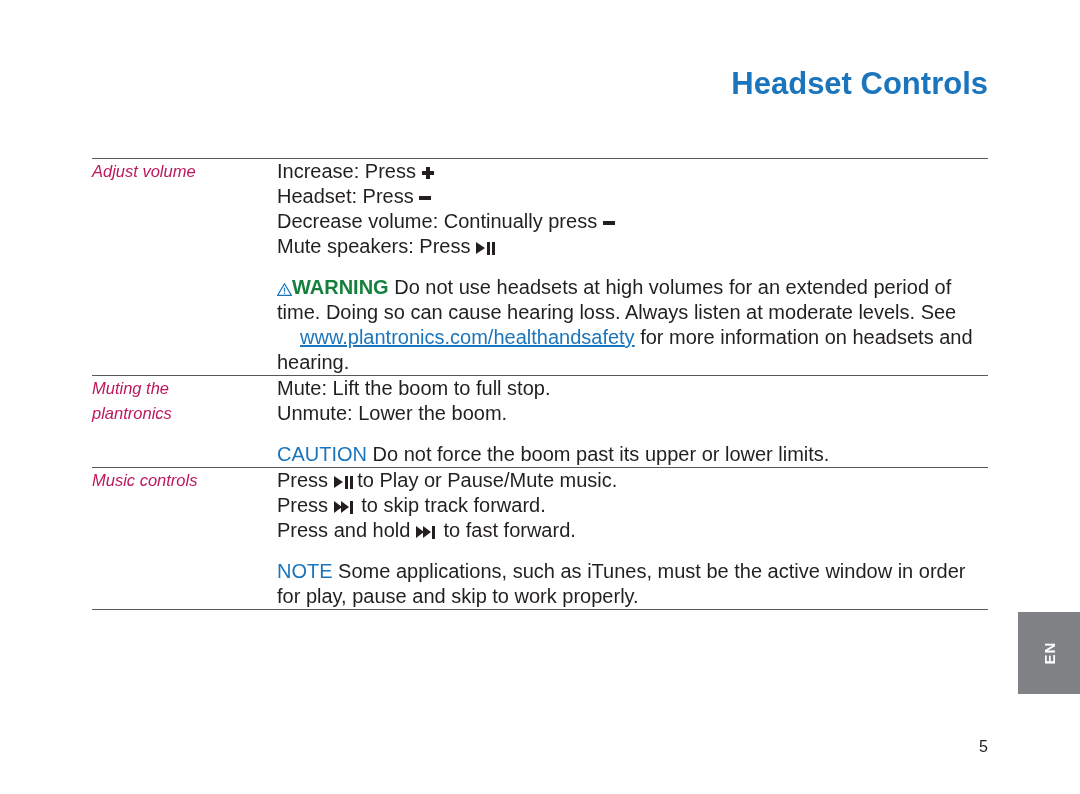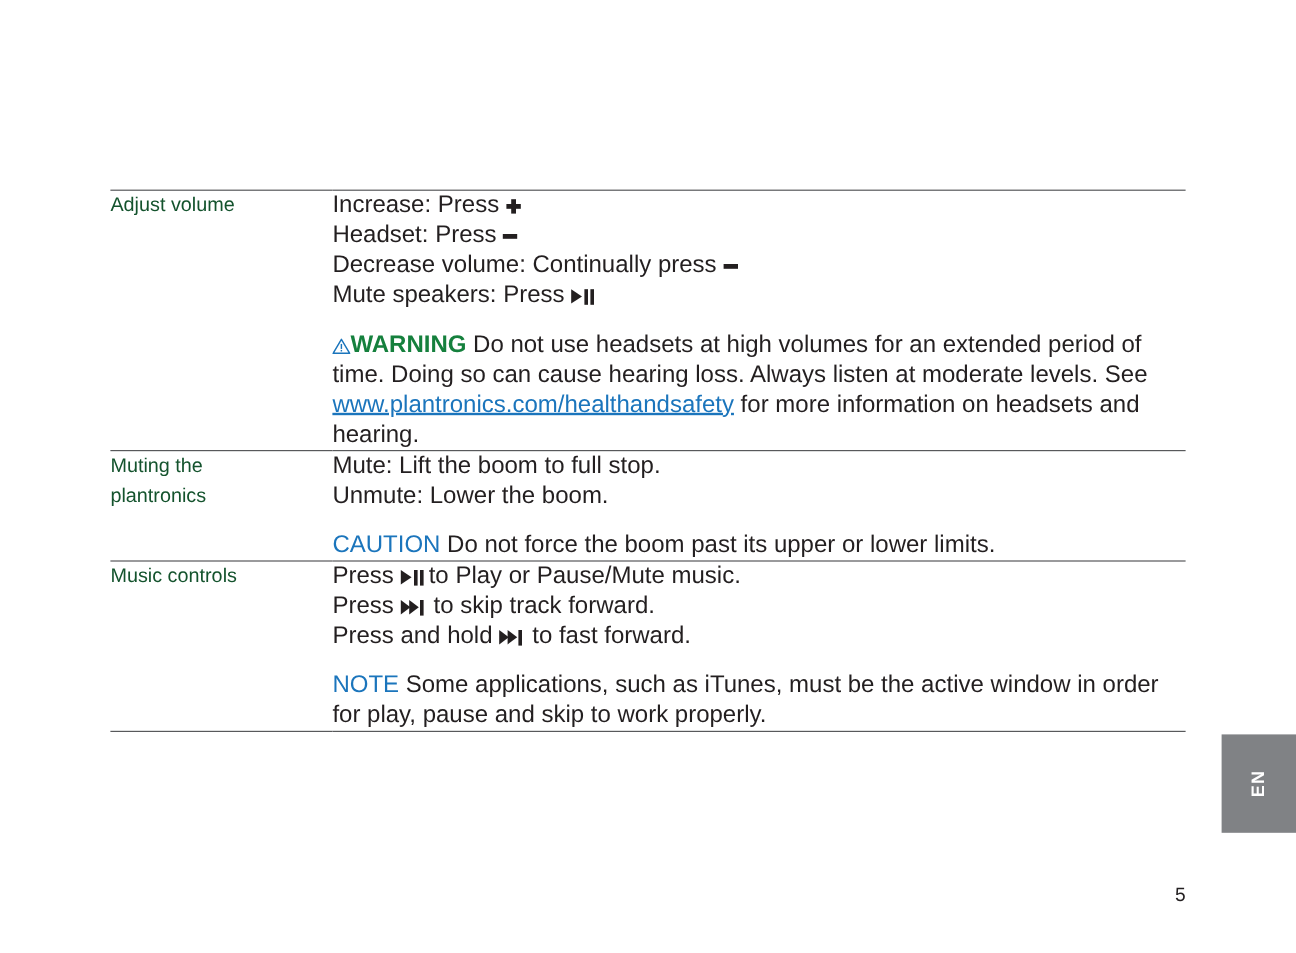--- a/index.html
+++ b/index.html
@@ -45,25 +45,26 @@
   }
   .content-table td {
     vertical-align: top;
     padding: 0;
   }
   .row-sep {
     border-top: 1px solid #58595b;
   }
   .col-label {
     width: 185px;
-    color: #14532d;
+    color: #be185d;
     font-size: 16.5px;
     line-height: 25px;
     padding-top: 15px;
     padding-bottom: 22px;
+    font-style: italic;
   }
   .col-body {
     font-size: 20px;
     line-height: 25px;
     padding-top: 15px;
     padding-bottom: 22px;
     color: #231f20;
   }
   .label-line { display: block; }
 
@@ -81,20 +82,21 @@
     color: #15803d;
     font-weight: bold;
   }
   .blue-kw-plain {
     color: #1b75bc;
     text-align: right;
   }
   .link {
     color: #1b75bc;
     text-decoration: underline;
+    margin-left: 23px;
   }
 
   
   .icon {
     display: inline-block;
     vertical-align: -1px;
     line-height: 1;
   }
   .icon-plus {
     position: relative;
@@ -203,20 +205,21 @@
     top: 738px;
     font-size: 16px;
     color: #231f20;
   }
 </style>
 </head>
 <body>
 
 <div class="page">
 
+  <div class="page-title">Headset Controls</div>
 
   <table class="content-table">
     <tbody>
 
       <tr class="row-sep">
         <td class="col-label">
           <span class="label-line">Adjust volume</span>
         </td>
         <td class="col-body">
           <span class="body-line"><span>Increase: Press </span><span class="icon icon-plus"></span></span>

